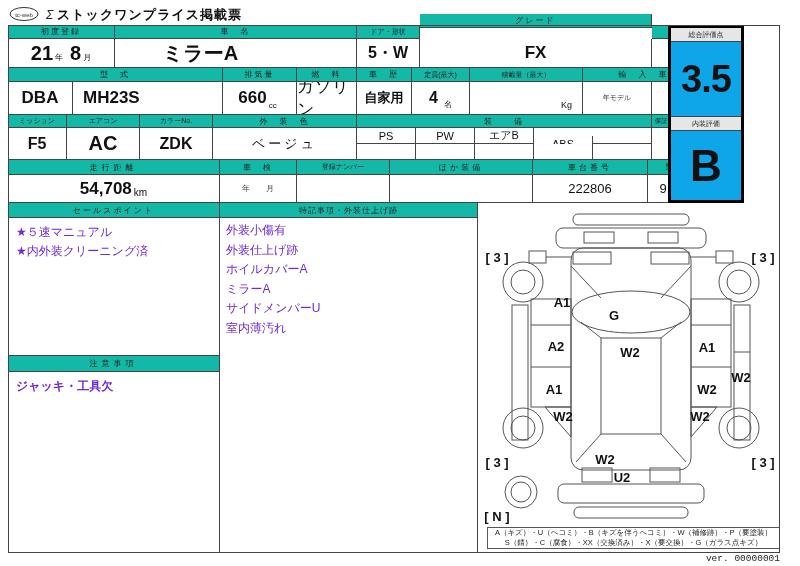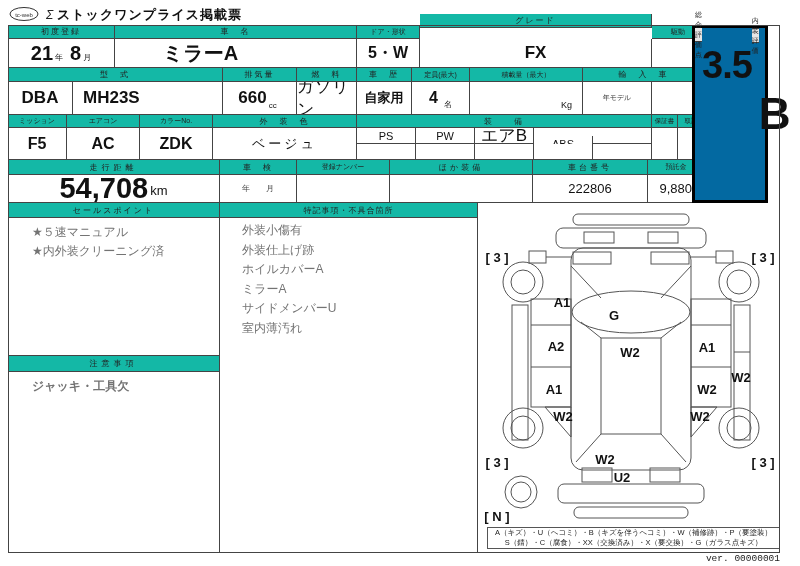--- a/index.html
+++ b/index.html
@@ -6,25 +6,25 @@
   .sheet{position:relative;width:800px;height:566px;background:#fff;overflow:hidden;
          font-family:"Liberation Sans","DejaVu Sans",sans-serif;color:#111;}
   .c{position:absolute;box-sizing:border-box;border-right:1px solid #444;border-bottom:1px solid #444;
      display:flex;align-items:center;justify-content:center;overflow:hidden;background:#fff;}
   .hd{background:#14b8a6;font-size:8px;color:#222;letter-spacing:2px;}
   .tight{letter-spacing:0;font-size:7px;}
   .big{font-size:17px;font-weight:600;}
   .unit{font-size:8px;align-self:flex-end;margin:0 0 4px 2px;font-weight:400;}
   .bt{border-top:1px solid #444;}
   .panel{position:absolute;box-sizing:border-box;border-right:1px solid #444;background:#fff;}
-  .listtxt{position:absolute;font-size:12px;line-height:19px;color:#737373;margin-left:16px;}
+  .listtxt{position:absolute;font-size:12px;line-height:19px;color:#6d28d9;}
   .outline{position:absolute;left:8px;top:25px;width:772px;height:528px;border:1px solid #444;
            box-sizing:border-box;pointer-events:none;z-index:5;}
-  .evalbox{position:absolute;left:692px;top:25px;width:76px;height:178px;border:3px solid #000;
-           box-sizing:border-box;background:#0369a1;z-index:2;display:flex;flex-direction:row;}
+  .evalbox{position:absolute;left:668px;top:25px;width:76px;height:178px;border:3px solid #000;
+           box-sizing:border-box;background:#0ea5e9;z-index:2;display:flex;flex-direction:column;}
   .evalbox .ehd{height:13px;background:#e6e6e6;border-bottom:1px solid #444;font-size:7px;
                 display:flex;align-items:center;justify-content:center;color:#222;}
   .evalbox .ehd2{border-top:1px solid #444;}
   .score{height:74px;display:flex;align-items:center;justify-content:center;
          font-size:38px;font-weight:700;letter-spacing:-1px;}
   .score2{flex:1;display:flex;align-items:center;justify-content:center;font-size:44px;font-weight:700;}
   .dlabel{position:absolute;transform:translate(-50%,-50%);font-size:13px;font-weight:700;
           white-space:nowrap;color:#111;z-index:3;}
   .title{position:absolute;left:57px;top:6px;font-size:13px;font-weight:700;letter-spacing:1px;}
   .legend{position:absolute;left:487px;top:527px;width:293px;height:22px;border:1px solid #555;
@@ -89,68 +89,68 @@
 
   <div class="c hd tight" style="left:8px;top:115px;width:59px;height:13px">ミッション</div>
   <div class="c hd tight" style="left:67px;top:115px;width:73px;height:13px">エアコン</div>
   <div class="c hd tight" style="left:140px;top:115px;width:73px;height:13px">カラーNo.</div>
   <div class="c hd" style="left:357px;top:115px;width:295px;height:13px">装　　備</div>
   <div class="c hd" style="left:213px;top:115px;width:144px;height:13px">外　装　色</div>
   <div class="c hd tight" style="left:652px;top:115px;width:26px;height:13px;font-size:6.5px">保証書</div>
   <div class="c hd tight" style="left:678px;top:115px;width:27px;height:13px;font-size:6.5px">取説</div>
 
   <div class="c" style="left:8px;top:128px;width:59px;height:32px;font-size:16px;font-weight:600">F5</div>
-  <div class="c" style="left:67px;top:128px;width:73px;height:32px;font-size:16px;font-weight:600">AC</div>
+  <div class="c" style="left:67px;top:128px;width:73px;height:32px;font-size:20px;font-weight:600">AC</div>
   <div class="c" style="left:140px;top:128px;width:73px;height:32px;font-size:16px;font-weight:600">ZDK</div>
   <div class="c" style="left:213px;top:128px;width:144px;height:32px;font-size:13px;letter-spacing:3px">ベージュ</div>
 
   <div class="c" style="left:357px;top:128px;width:59px;height:16px;font-size:11px">PS</div>
   <div class="c" style="left:416px;top:128px;width:59px;height:16px;font-size:11px">PW</div>
-  <div class="c" style="left:475px;top:128px;width:59px;height:16px;font-size:17px">エアB</div>
+  <div class="c" style="left:475px;top:128px;width:59px;height:16px;font-size:11px">エアB</div>
   <div class="c" style="left:534px;top:136px;width:59px;height:16px;font-size:11px">ABS</div>
   <div class="c" style="left:593px;top:128px;width:59px;height:16px;font-size:11px"></div>
 
   <div class="c" style="left:357px;top:144px;width:59px;height:16px"></div>
   <div class="c" style="left:416px;top:144px;width:59px;height:16px"></div>
   <div class="c" style="left:475px;top:144px;width:59px;height:16px"></div>
   <div class="c" style="left:534px;top:144px;width:59px;height:16px"></div>
   <div class="c" style="left:593px;top:144px;width:59px;height:16px"></div>
 
   <div class="c" style="left:652px;top:128px;width:26px;height:32px"></div>
   <div class="c" style="left:678px;top:128px;width:27px;height:32px"></div>
 
   <div class="c hd" style="left:8px;top:160px;width:212px;height:15px;letter-spacing:4px">走行距離</div>
   <div class="c hd" style="left:220px;top:160px;width:77px;height:15px">車　検</div>
   <div class="c hd tight" style="left:297px;top:160px;width:93px;height:15px">登録ナンバー</div>
   <div class="c hd" style="left:390px;top:160px;width:143px;height:15px;letter-spacing:3px">ほか装備</div>
   <div class="c hd" style="left:533px;top:160px;width:115px;height:15px;letter-spacing:3px">車台番号</div>
   <div class="c hd tight" style="left:648px;top:160px;width:57px;height:15px">預託金</div>
 
   <div class="c" style="left:8px;top:175px;width:212px;height:28px">
-    <span style="font-size:29px;font-weight:700">54,708</span>
-    <span class="unit" style="font-size:13px">km</span>
+    <span style="font-size:17px;font-weight:700">54,708</span>
+    <span class="unit" style="font-size:10px">km</span>
   </div>
   <div class="c" style="left:220px;top:175px;width:77px;height:28px;font-size:8px;color:#444">年　　月</div>
   <div class="c" style="left:297px;top:175px;width:93px;height:28px"></div>
   <div class="c" style="left:390px;top:175px;width:143px;height:28px"></div>
   <div class="c" style="left:533px;top:175px;width:115px;height:28px;font-size:13px">222806</div>
   <div class="c" style="left:648px;top:175px;width:57px;height:28px;justify-content:flex-end;padding-right:2px">
     <span style="font-size:13px">9,880</span>
     <span class="unit">円</span>
   </div>
 
   <div class="evalbox">
     <div class="ehd">総合評価点</div>
     <div class="score">3.5</div>
     <div class="ehd ehd2">内装評価</div>
     <div class="score2">B</div>
   </div>
 
   <div class="c hd" style="left:8px;top:203px;width:212px;height:15px;letter-spacing:2px">セールスポイント</div>
-  <div class="c hd" style="left:220px;top:203px;width:258px;height:15px;letter-spacing:1px">特記事項・不具合箇所</div>
+  <div class="c hd" style="left:220px;top:203px;width:258px;height:15px;letter-spacing:1px">特記事項・外装仕上げ跡</div>
 
   <div class="panel" style="left:8px;top:218px;width:212px;height:137px"></div>
   <div class="listtxt" style="left:16px;top:223px">
     <div>★５速マニュアル</div>
     <div>★内外装クリーニング済</div>
   </div>
 
   <div class="c hd bt" style="left:8px;top:355px;width:212px;height:17px;letter-spacing:4px">注意事項</div>
   <div class="panel" style="left:8px;top:372px;width:212px;height:181px"></div>
   <div class="listtxt" style="left:16px;top:377px;font-weight:600">

